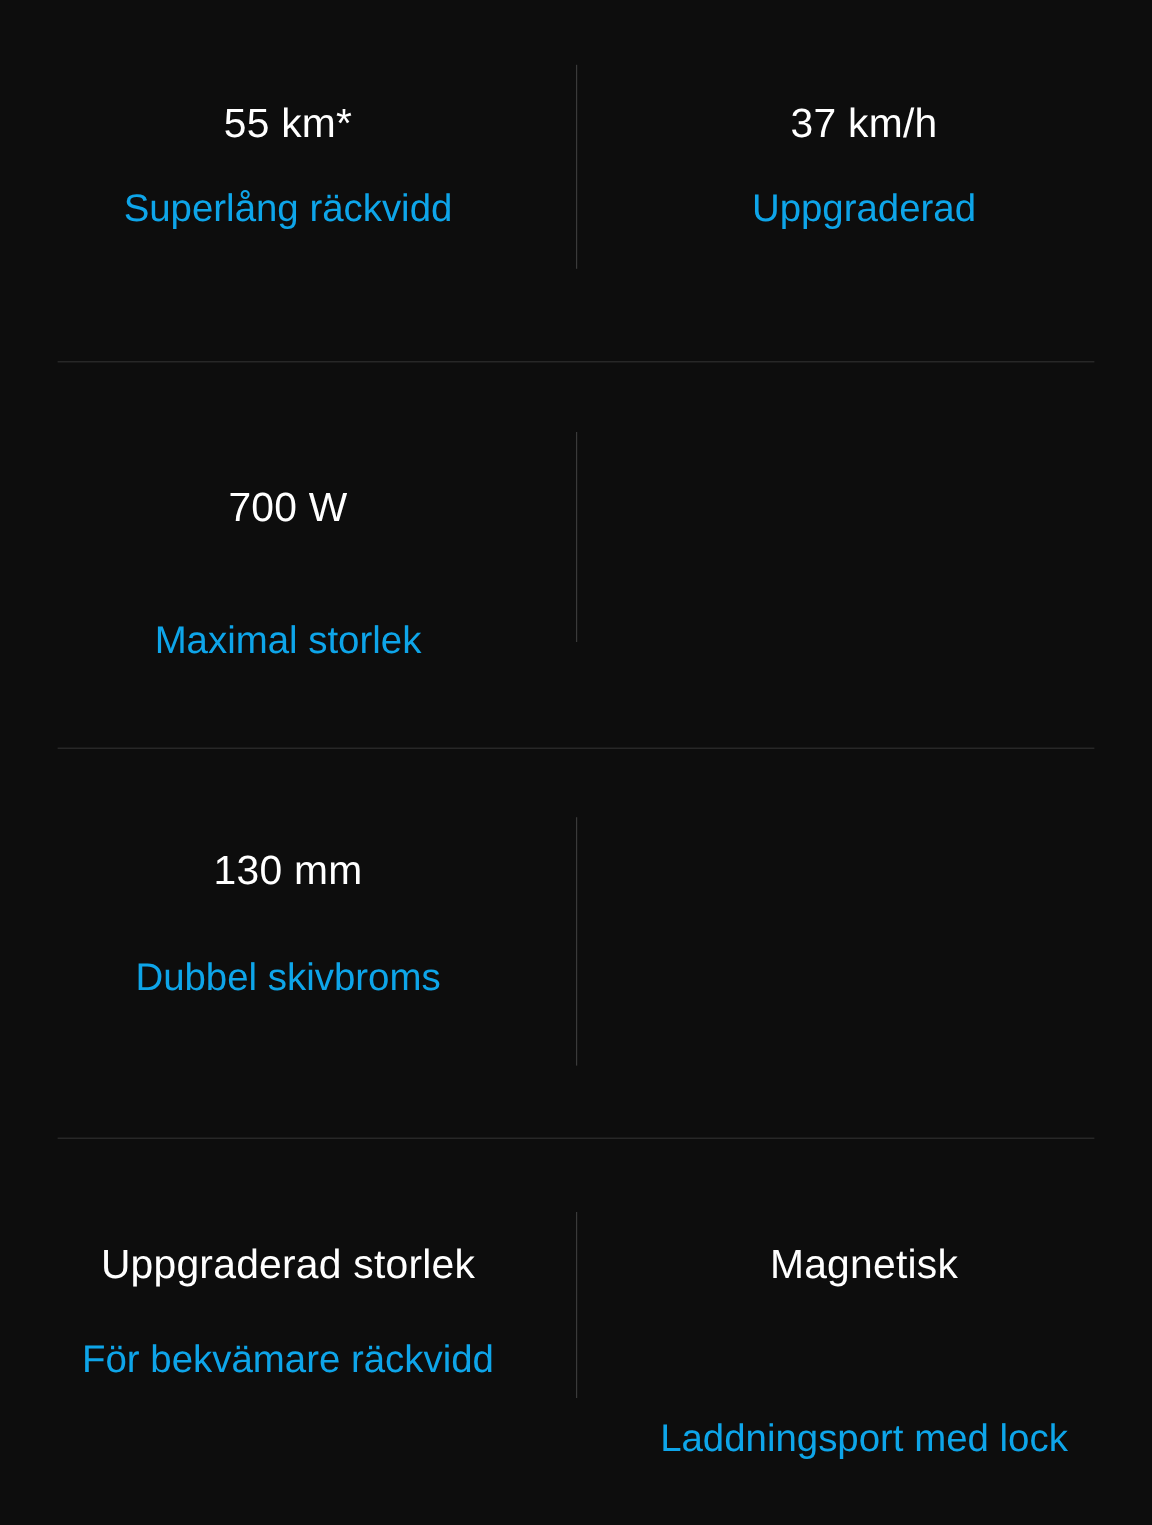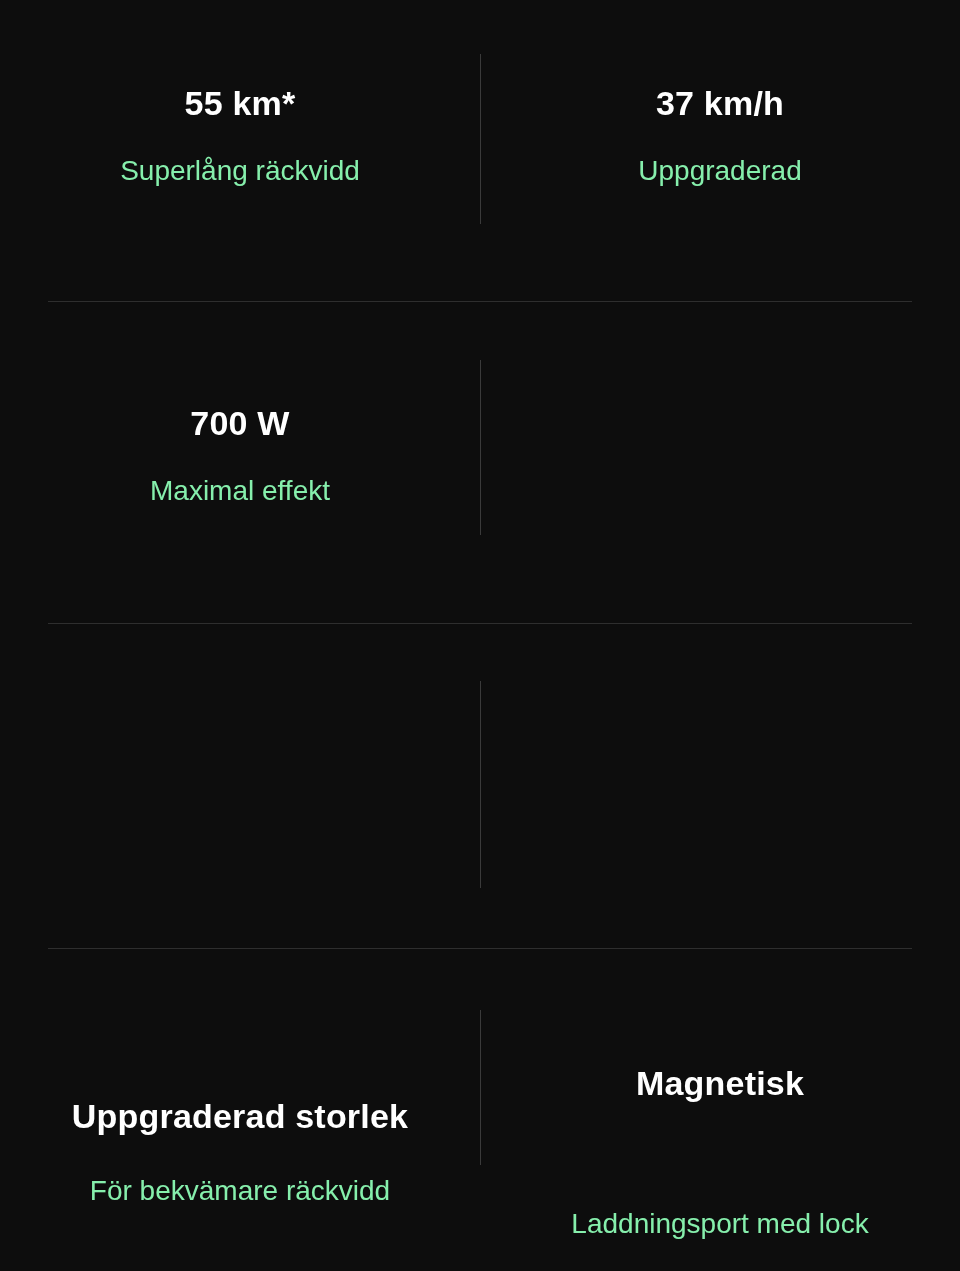--- a/index.html
+++ b/index.html
@@ -25,21 +25,21 @@
   .spec-row {
     position: relative;
     display: flex;
     flex-direction: row;
     align-items: stretch;
     box-sizing: border-box;
   }
   .spec-row.r1 { height: 302px; }
   .spec-row.r2 { height: 322px; }
   .spec-row.r3 { height: 325px; }
-  .spec-row.r4 { height: 322px; align-items: center; }
+  .spec-row.r4 { height: 322px; }
 
   
   .spec-row.sep::after {
     content: "";
     position: absolute;
     left: 48px;
     right: 48px;
     bottom: 0;
     height: 1px;
     background: #2e2e2e;
@@ -62,39 +62,39 @@
     width: 1px;
     background: #3a3a3a;
   }
   .spec-row.r1 .vdiv { top: 54px;  height: 170px; }
   .spec-row.r2 .vdiv { top: 58px;  height: 175px; }
   .spec-row.r3 .vdiv { top: 57px;  height: 207px; }
   .spec-row.r4 .vdiv { top: 61px;  height: 155px; }
 
   .spec-value {
     font-size: 34px;
-    font-weight: bold;
+    font-weight: normal;
     line-height: 1.28;
     color: #ffffff;
     text-align: center;
     letter-spacing: 0.2px;
   }
   .spec-label {
-    font-size: 28px;
+    font-size: 32px;
     font-weight: normal;
     line-height: 1.33;
-    color: #86efac;
+    color: #0ea5e9;
     text-align: center;
   }
 
   
   .r1 .spec-cell { padding-top: 82px; }
   .r1 .spec-label { margin-top: 26px; }
 
-  .r2 .spec-cell { padding-top: 100px; }
+  .r2 .spec-cell { padding-top: 100px; gap: 40px; }
   .r2 .spec-label { margin-top: 26px; }
 
   .r3 .spec-cell { padding-top: 81px; }
   .r3 .spec-label { margin-top: 44px; }
   .r3 .right .spec-label { margin-top: 22px; }
 
   .r4 .spec-cell { padding-top: 84px; }
   .r4 .spec-label { margin-top: 34px; }
   .r4 .right .spec-label { margin-top: 100px; }
 </style>
@@ -112,26 +112,30 @@
     <div class="spec-cell right">
       <div class="spec-value">37 km/h</div>
       <div class="spec-label">Uppgraderad</div>
     </div>
   </div>
 
   <div class="spec-row r2 sep">
     <div class="vdiv"></div>
     <div class="spec-cell left">
       <div class="spec-value">700 W</div>
-      <div class="spec-label">Maximal effekt</div>
+      <div class="spec-label">Maximal storlek</div>
     </div>
   </div>
 
   <div class="spec-row r3 sep">
     <div class="vdiv"></div>
+    <div class="spec-cell left">
+      <div class="spec-value">130 mm</div>
+      <div class="spec-label">Dubbel skivbroms</div>
+    </div>
   </div>
 
   <div class="spec-row r4">
     <div class="vdiv"></div>
     <div class="spec-cell left">
       <div class="spec-value">Uppgraderad storlek</div>
       <div class="spec-label">För bekvämare räckvidd</div>
     </div>
     <div class="spec-cell right">
       <div class="spec-value">Magnetisk</div>

